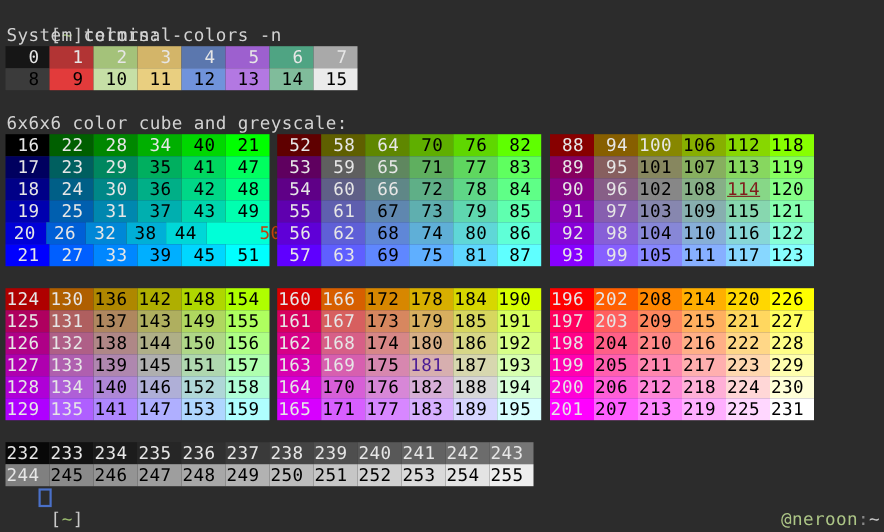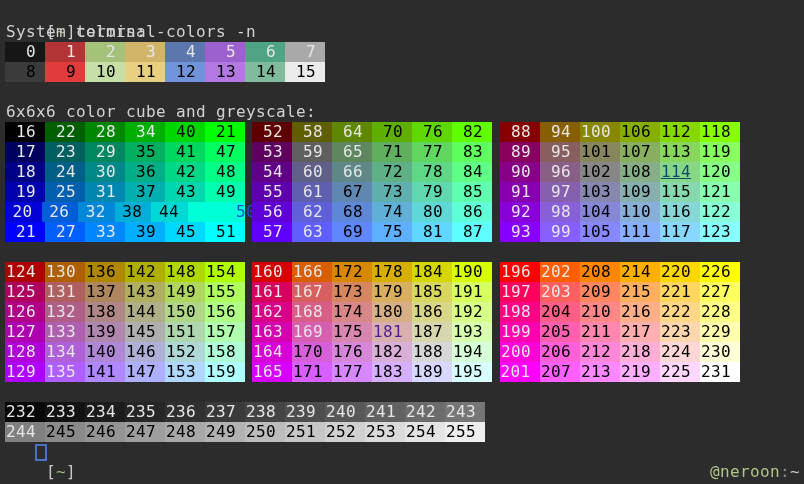--- a/index.html
+++ b/index.html
@@ -92,21 +92,21 @@
           <div class="cell" style="background: rgb(0, 175, 175); color: rgb(0, 0, 0);">37</div>
           <div class="cell" style="background: rgb(0, 215, 175); color: rgb(0, 0, 0);">43</div>
           <div class="cell" style="background: rgb(0, 255, 175); color: rgb(0, 0, 0);">49</div>
         </div>
         <div class="cube-row">
           <div class="cell" style="background: rgb(0, 0, 215); color: rgb(230, 230, 230);">20</div>
           <div class="cell" style="background: rgb(0, 95, 215); color: rgb(230, 230, 230);">26</div>
           <div class="cell" style="background: rgb(0, 135, 215); color: rgb(230, 230, 230);">32</div>
           <div class="cell" style="background: rgb(0, 175, 215); color: rgb(0, 0, 0);">38</div>
           <div class="cell" style="background: rgb(0, 215, 215); color: rgb(0, 0, 0);">44</div>
-          <div class="cell" style="background: rgb(0, 255, 215); color: #1d4ed8; padding-left: 48px;">50</div>
+          <div class="cell" style="background: rgb(0, 255, 215); color: #c2410c; padding-left: 48px;">50</div>
         </div>
         <div class="cube-row">
           <div class="cell" style="background: rgb(0, 0, 255); color: rgb(230, 230, 230);">21</div>
           <div class="cell" style="background: rgb(0, 95, 255); color: rgb(230, 230, 230);">27</div>
           <div class="cell" style="background: rgb(0, 135, 255); color: rgb(230, 230, 230);">33</div>
           <div class="cell" style="background: rgb(0, 175, 255); color: rgb(0, 0, 0);">39</div>
           <div class="cell" style="background: rgb(0, 215, 255); color: rgb(0, 0, 0);">45</div>
           <div class="cell" style="background: rgb(0, 255, 255); color: rgb(0, 0, 0);">51</div>
         </div>
       </div>
@@ -175,21 +175,21 @@
           <div class="cell" style="background: rgb(135, 135, 95); color: rgb(0, 0, 0);">101</div>
           <div class="cell" style="background: rgb(135, 175, 95); color: rgb(0, 0, 0);">107</div>
           <div class="cell" style="background: rgb(135, 215, 95); color: rgb(0, 0, 0);">113</div>
           <div class="cell" style="background: rgb(135, 255, 95); color: rgb(0, 0, 0);">119</div>
         </div>
         <div class="cube-row">
           <div class="cell" style="background: rgb(135, 0, 135); color: rgb(230, 230, 230);">90</div>
           <div class="cell" style="background: rgb(135, 95, 135); color: rgb(230, 230, 230);">96</div>
           <div class="cell" style="background: rgb(135, 135, 135); color: rgb(0, 0, 0);">102</div>
           <div class="cell" style="background: rgb(135, 175, 135); color: rgb(0, 0, 0);">108</div>
-          <div class="cell" style="background: rgb(135, 215, 135); color: #0c4a6e; text-decoration: underline;">114</div>
+          <div class="cell" style="background: rgb(135, 215, 135); color: #7f1d1d; text-decoration: underline;">114</div>
           <div class="cell" style="background: rgb(135, 255, 135); color: rgb(0, 0, 0);">120</div>
         </div>
         <div class="cube-row">
           <div class="cell" style="background: rgb(135, 0, 175); color: rgb(230, 230, 230);">91</div>
           <div class="cell" style="background: rgb(135, 95, 175); color: rgb(230, 230, 230);">97</div>
           <div class="cell" style="background: rgb(135, 135, 175); color: rgb(0, 0, 0);">103</div>
           <div class="cell" style="background: rgb(135, 175, 175); color: rgb(0, 0, 0);">109</div>
           <div class="cell" style="background: rgb(135, 215, 175); color: rgb(0, 0, 0);">115</div>
           <div class="cell" style="background: rgb(135, 255, 175); color: rgb(0, 0, 0);">121</div>
         </div>

